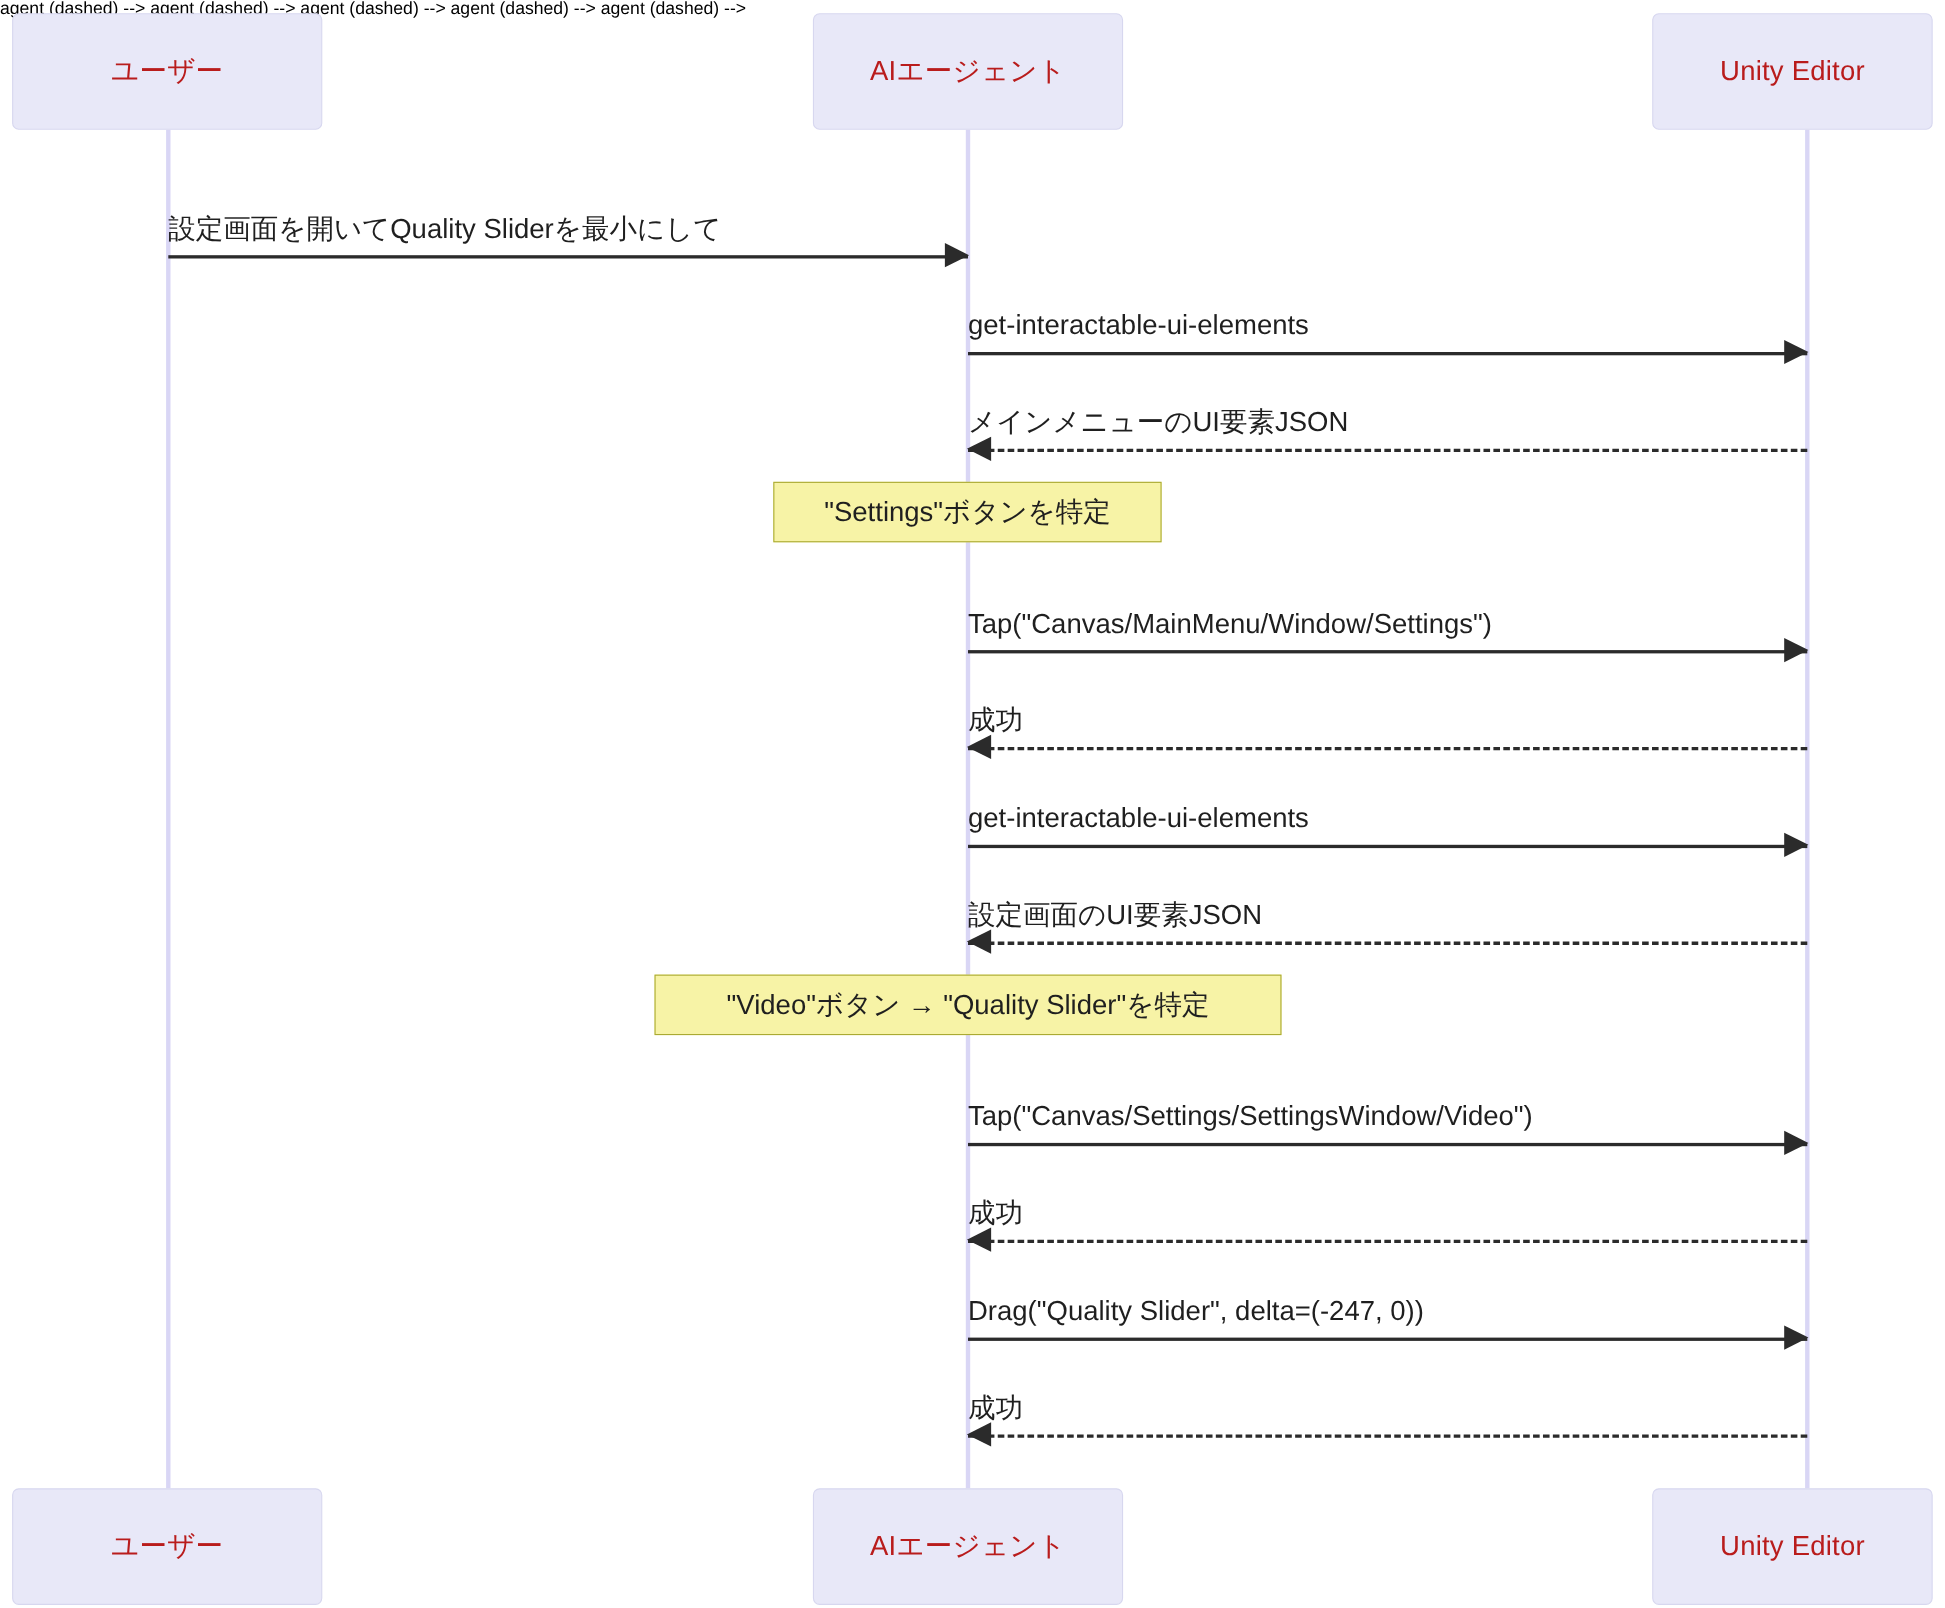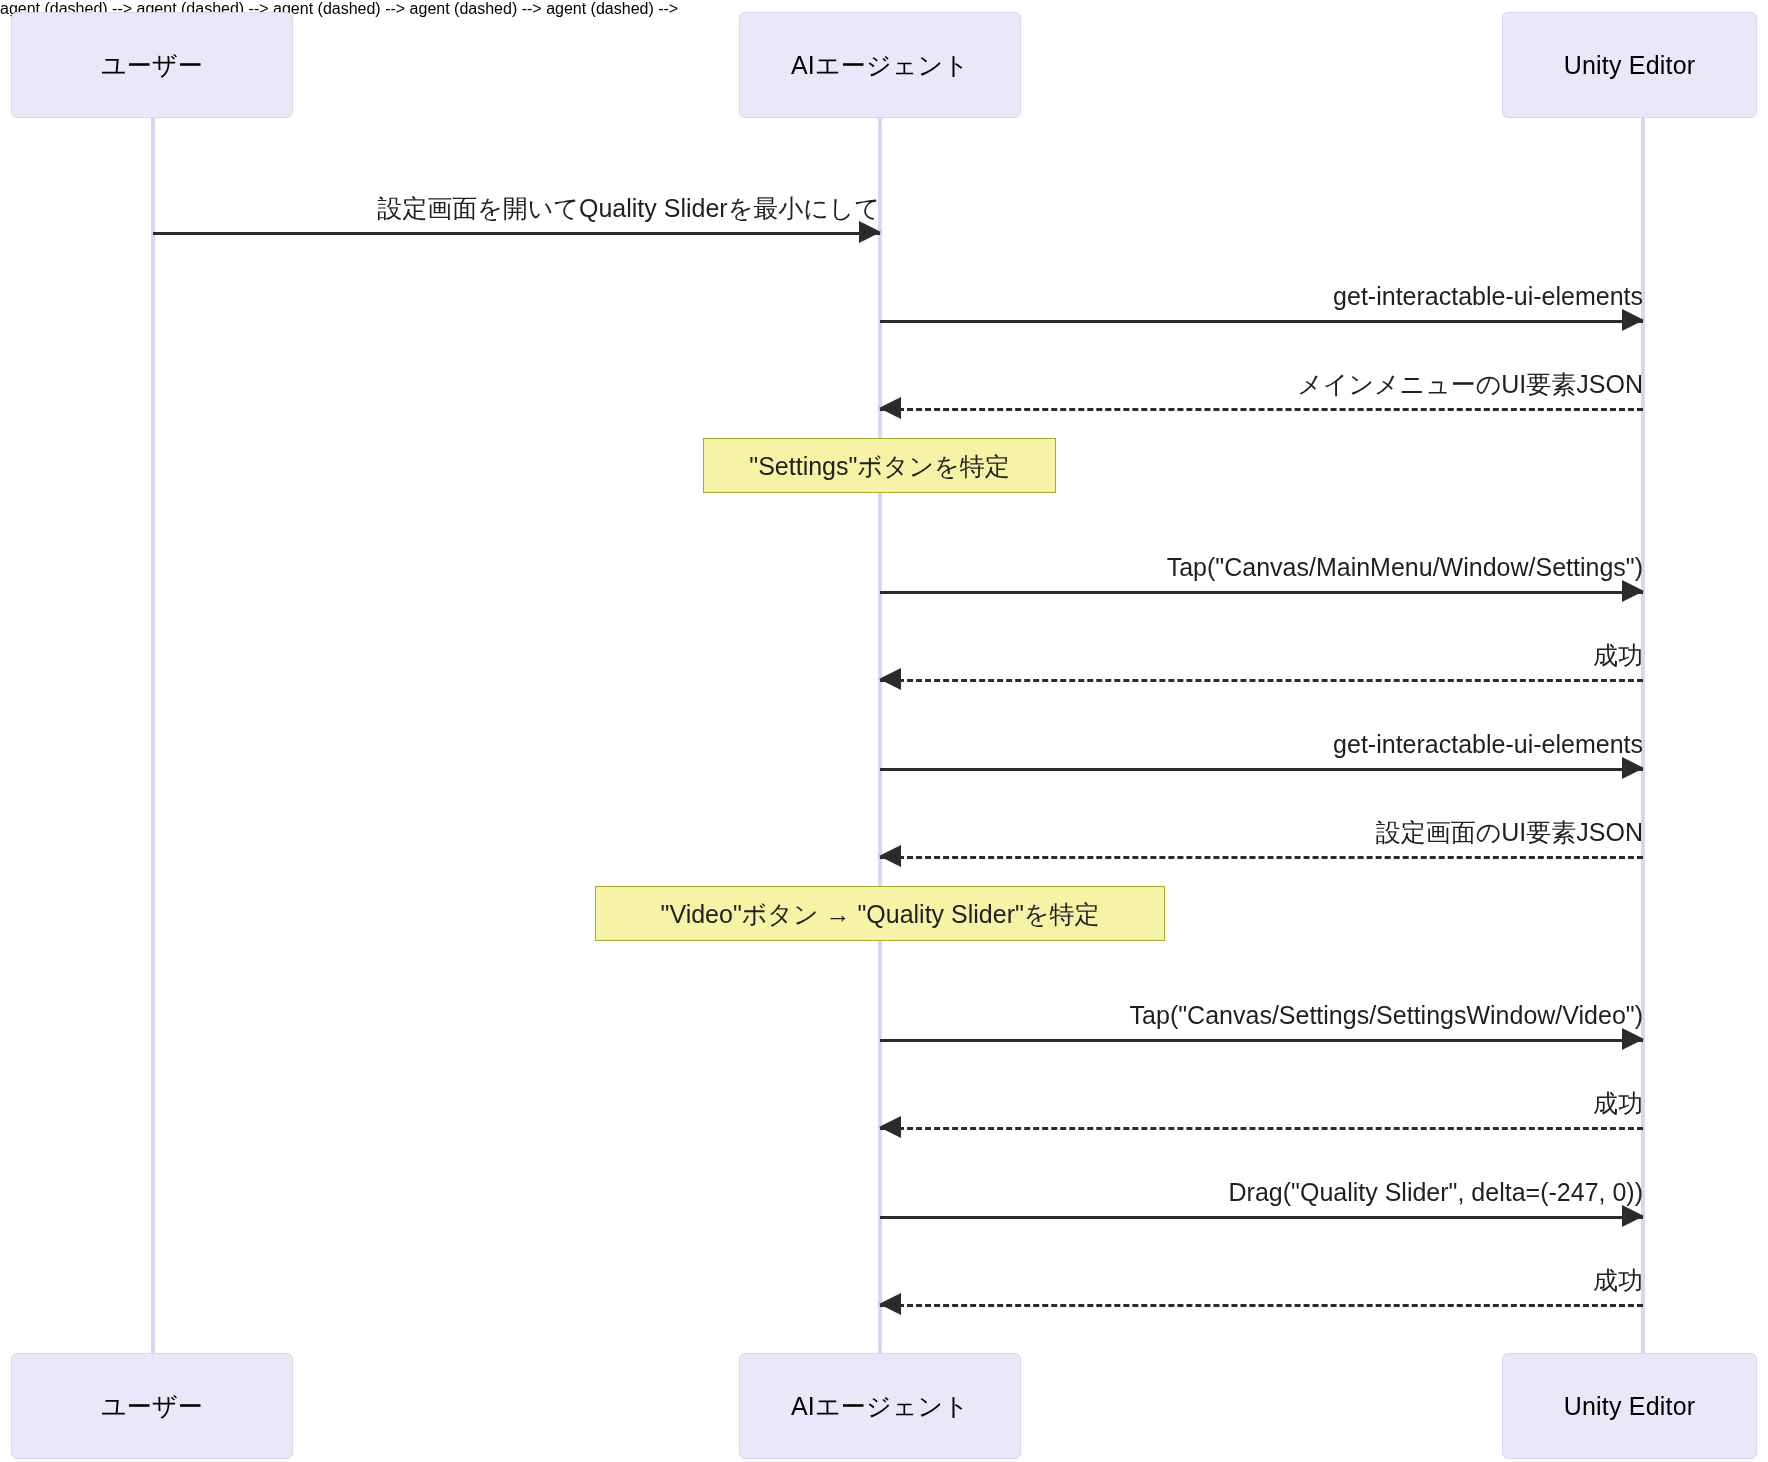--- a/index.html
+++ b/index.html
@@ -20,21 +20,21 @@
   
   .actor-box {
     position: absolute;
     box-sizing: border-box;
     background: #e8e8f8;
     border: 1px solid #d7d7ef;
     border-radius: 6px;
     display: flex;
     align-items: center;
     justify-content: center;
-    color: #000000;
+    color: #b91c1c;
     font-size: 25px;
     font-weight: 400;
     letter-spacing: 0.2px;
     text-align: center;
     line-height: 1.2;
     white-space: nowrap;
   }
   
   .lifeline {
     position: absolute;
@@ -55,21 +55,21 @@
     width: 100%;
   }
   .msg.dashed .line {
     border-top: 3px dashed #2b2b2b;
   }
   .msg .label {
     position: absolute;
     left: 0;
     width: 100%;
     bottom: 10px;
-    text-align: right;
+    text-align: left;
     font-size: 25px;
     color: #1f1f1f;
     white-space: nowrap;
     line-height: 1.1;
   }
   .arrow-right, .arrow-left {
     position: absolute;
     top: -11px;
     width: 0;
     height: 0;

